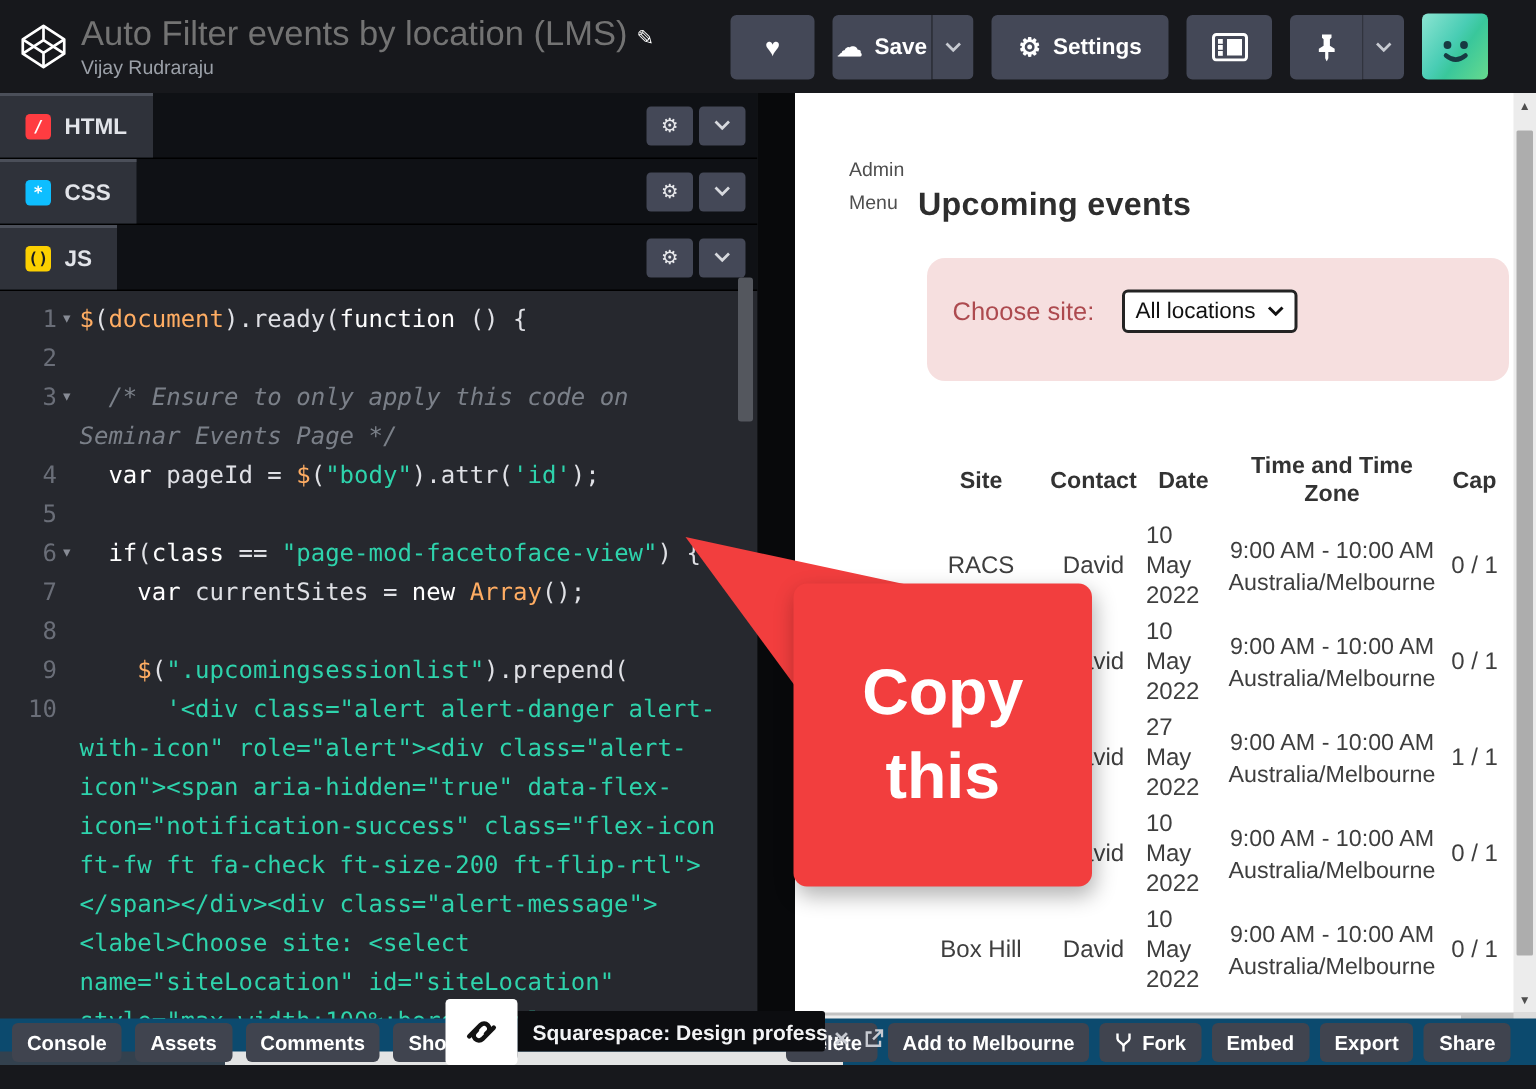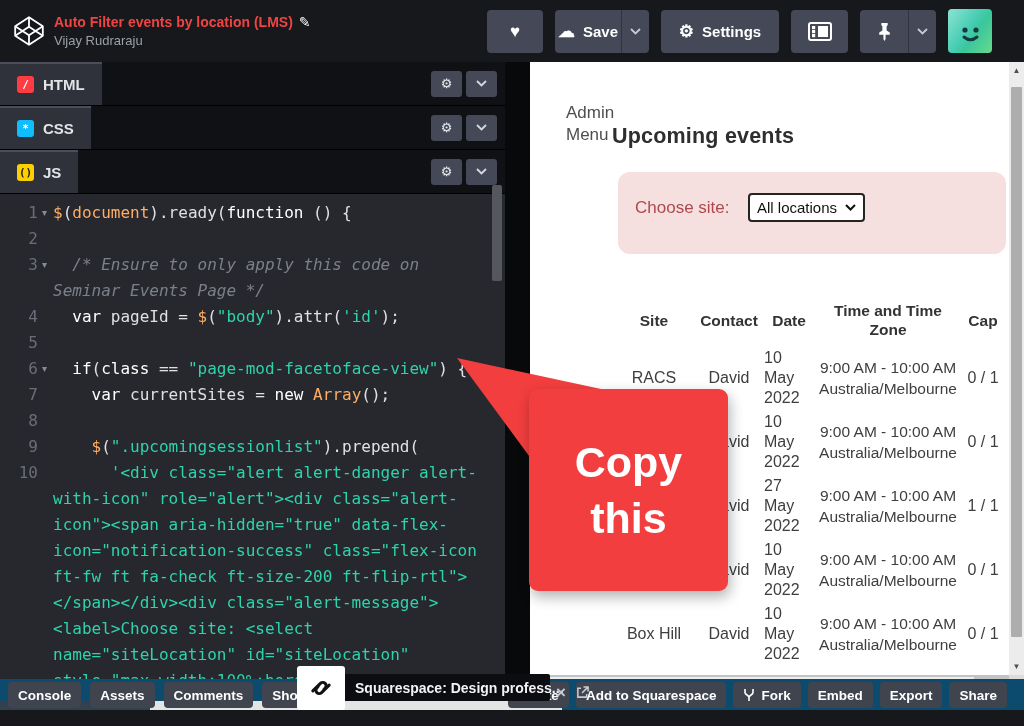--- a/index.html
+++ b/index.html
@@ -3,21 +3,21 @@
 <meta charset="utf-8">
 <style>
   *{box-sizing:border-box;margin:0;padding:0}
   body{background:#0c0d0f;font-family:"Liberation Sans",sans-serif}
   #app{position:relative;width:1024px;height:726px;overflow:hidden;background:#17181c}
 
   
   .hdr{position:absolute;top:0;left:0;right:0;height:62px;background:#17181c;display:flex;align-items:center;padding-left:10px}
   .logo{width:38px;height:40px;flex:none;display:flex;align-items:center;justify-content:center}
   .titles{margin-left:6px;line-height:1.15}
-  .ptitle{color:#ef4444;font-size:14px;font-weight:700}
+  .ptitle{color:#737373;font-size:23px;font-weight:400}
   .pencil{color:#fff;font-size:14px;margin-left:6px}
   .pauthor{color:#9ba0a8;font-size:13px;margin-top:2px}
   .hdr-right{margin-left:auto;display:flex;gap:12px;margin-right:32px;align-items:center}
   .btn{background:#444857;color:#fff;border-radius:4px;font-weight:700;font-size:15px;
        display:flex;align-items:center;justify-content:center;gap:8px;height:43px;cursor:pointer}
   .btn .ig{font-size:17px;line-height:1}
   .grp{display:flex}
   .grp .btn{border-radius:4px 0 0 4px}
   .grp .caret{width:28px;border-radius:0 4px 4px 0;border-left:1px solid rgba(0,0,0,.28)}
   .w-heart{width:56px}.w-save{width:66px}.w-settings{width:118px}.w-layout{width:57px}.w-pin{width:48px}
@@ -40,21 +40,21 @@
   .src{flex:1;margin:0;padding:0 16px 0 2px;min-height:26px;white-space:pre-wrap;overflow-wrap:break-word;
        font:16px/26px "DejaVu Sans Mono",monospace;color:#dfe0e5}
   .tk-p{color:#dfe0e5}.tk-k{color:#ffffff}.tk-o{color:#ffad63}.tk-s{color:#2ed3ac}
   .tk-c{color:#7b8089;font-style:italic}
   .escroll{position:absolute;right:3px;top:123px;width:10px;height:96px;background:#54575e;border-radius:2px}
 
   .divider{position:absolute;top:62px;left:505px;width:25px;bottom:31px;background:#08090b}
 
   
   .preview{position:absolute;top:62px;left:530px;width:494px;bottom:31px;background:#fff;color:#3e3e3e;overflow:hidden}
-  .adminmenu{position:absolute;left:36px;top:40px;width:56px;font-size:17px;line-height:22px;color:#4f4f4f}
+  .adminmenu{position:absolute;left:36px;top:40px;width:56px;font-size:13px;line-height:22px;color:#4f4f4f}
   .pheading{position:absolute;left:82px;top:62px;font-size:21.5px;font-weight:700;color:#2e2e2e;letter-spacing:.2px}
   .alert{position:absolute;left:88px;top:110px;width:388px;height:82px;background:#f6dfdf;border-radius:12px}
   .choose{position:absolute;left:17px;top:26px;font-size:17px;color:#ad4a4f}
   .select{position:absolute;left:130px;top:21px;height:29px;min-width:104px;background:#fff;border:2px solid #242424;
           border-radius:4px;display:flex;align-items:center;gap:8px;padding:0 7px;font-size:15px;color:#111;cursor:pointer}
   .tbl{position:absolute;left:80px;top:232px;width:398px}
   .trow{display:grid;grid-template-columns:88px 62px 58px 140px 50px;align-items:center}
   .thead{font-weight:700;font-size:15.5px;color:#333;min-height:52px}
   .th{text-align:center;line-height:19px}
   .tr{min-height:64px;font-size:16px;color:#3e3e3e}
@@ -393,21 +393,21 @@
       <svg width="13" height="13" viewBox="0 0 14 14" fill="none" stroke="#c7cad1" stroke-width="1.7">
         <path d="M5.5 2.5H2v9.5h9.5V8.5"></path>
           <path d="M8 1h5v5M13 1L6.5 7.5"></path>
       </svg>
     </div>
     <div class="bgroup-r" id="bright">
         <div class="bbtn">
           <span>Delete</span>
         </div>
         <div class="bbtn">
-          <span>Add to Squarespace</span>
+          <span>Add to Melbourne</span>
         </div>
         <div class="bbtn">
           <svg width="12" height="14" viewBox="0 0 12 14">
             <path d="M2 1v3.5c0 2.5 4 2.5 4 5V13M10 1v3.5c0 2.5-4 2.5-4 5" fill="none" stroke="#fff" stroke-width="1.6"></path>
           </svg>
           <span>Fork</span>
         </div>
         <div class="bbtn">
           <span>Embed</span>
         </div>

